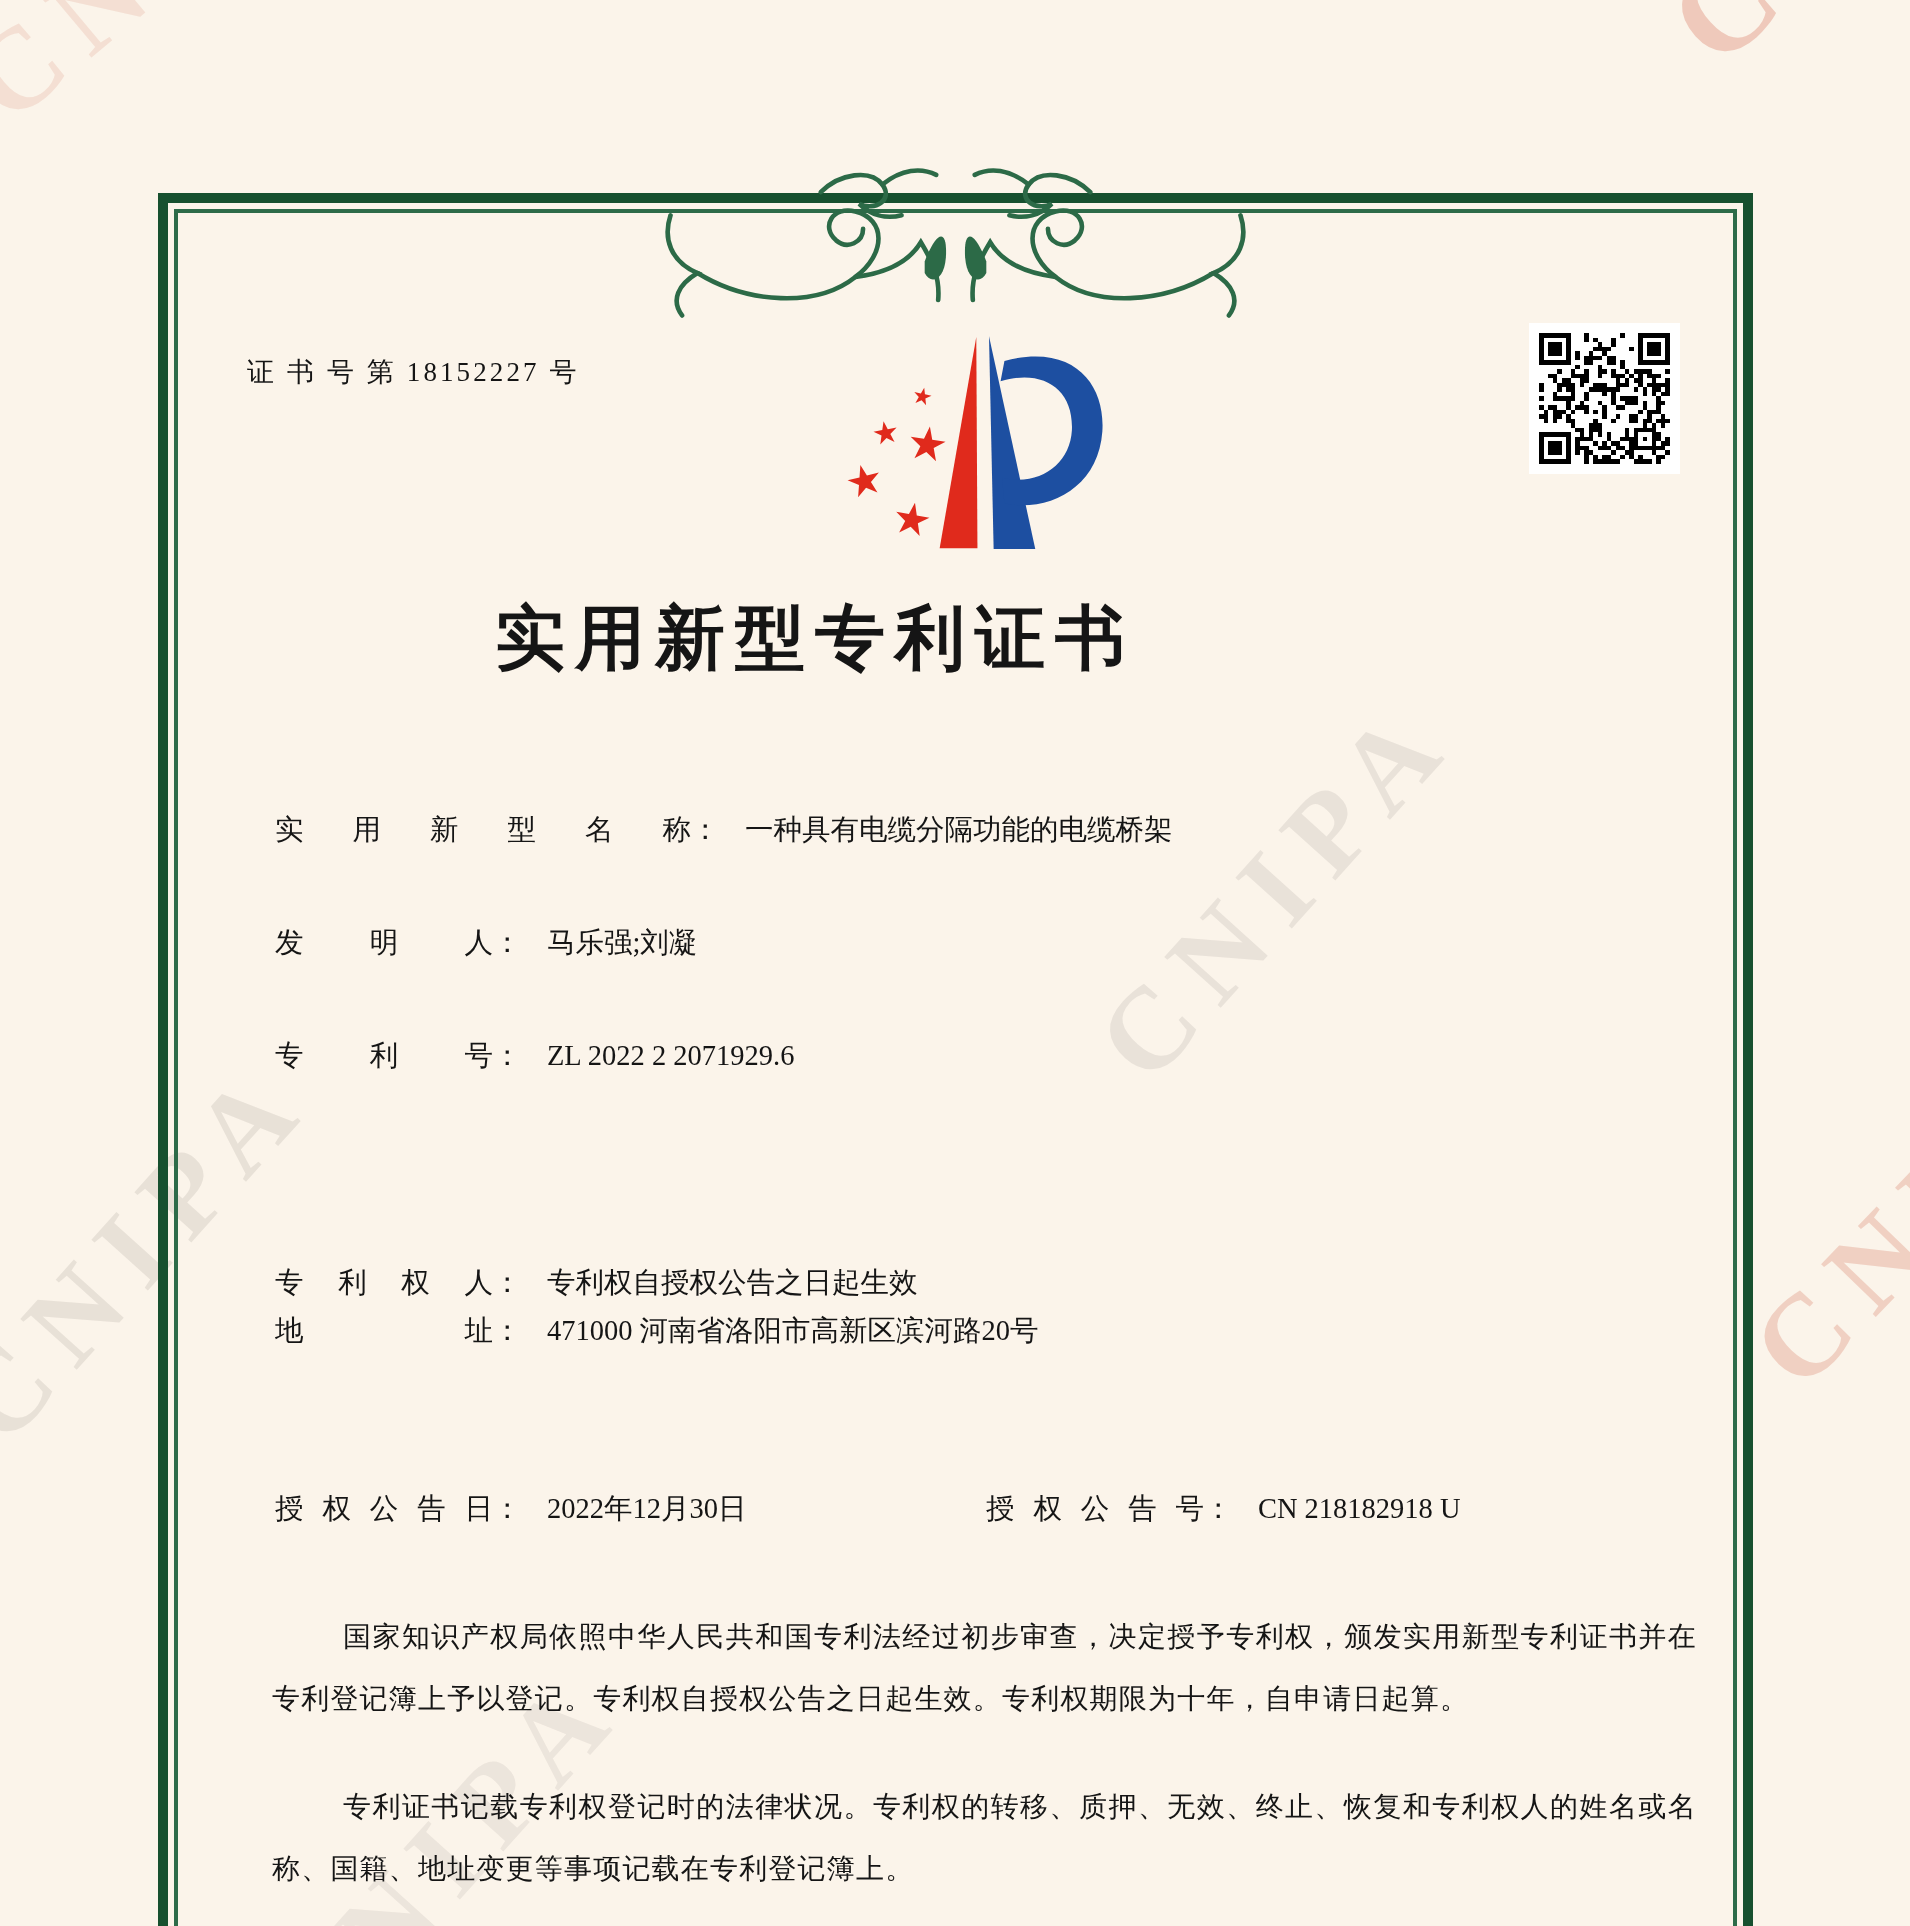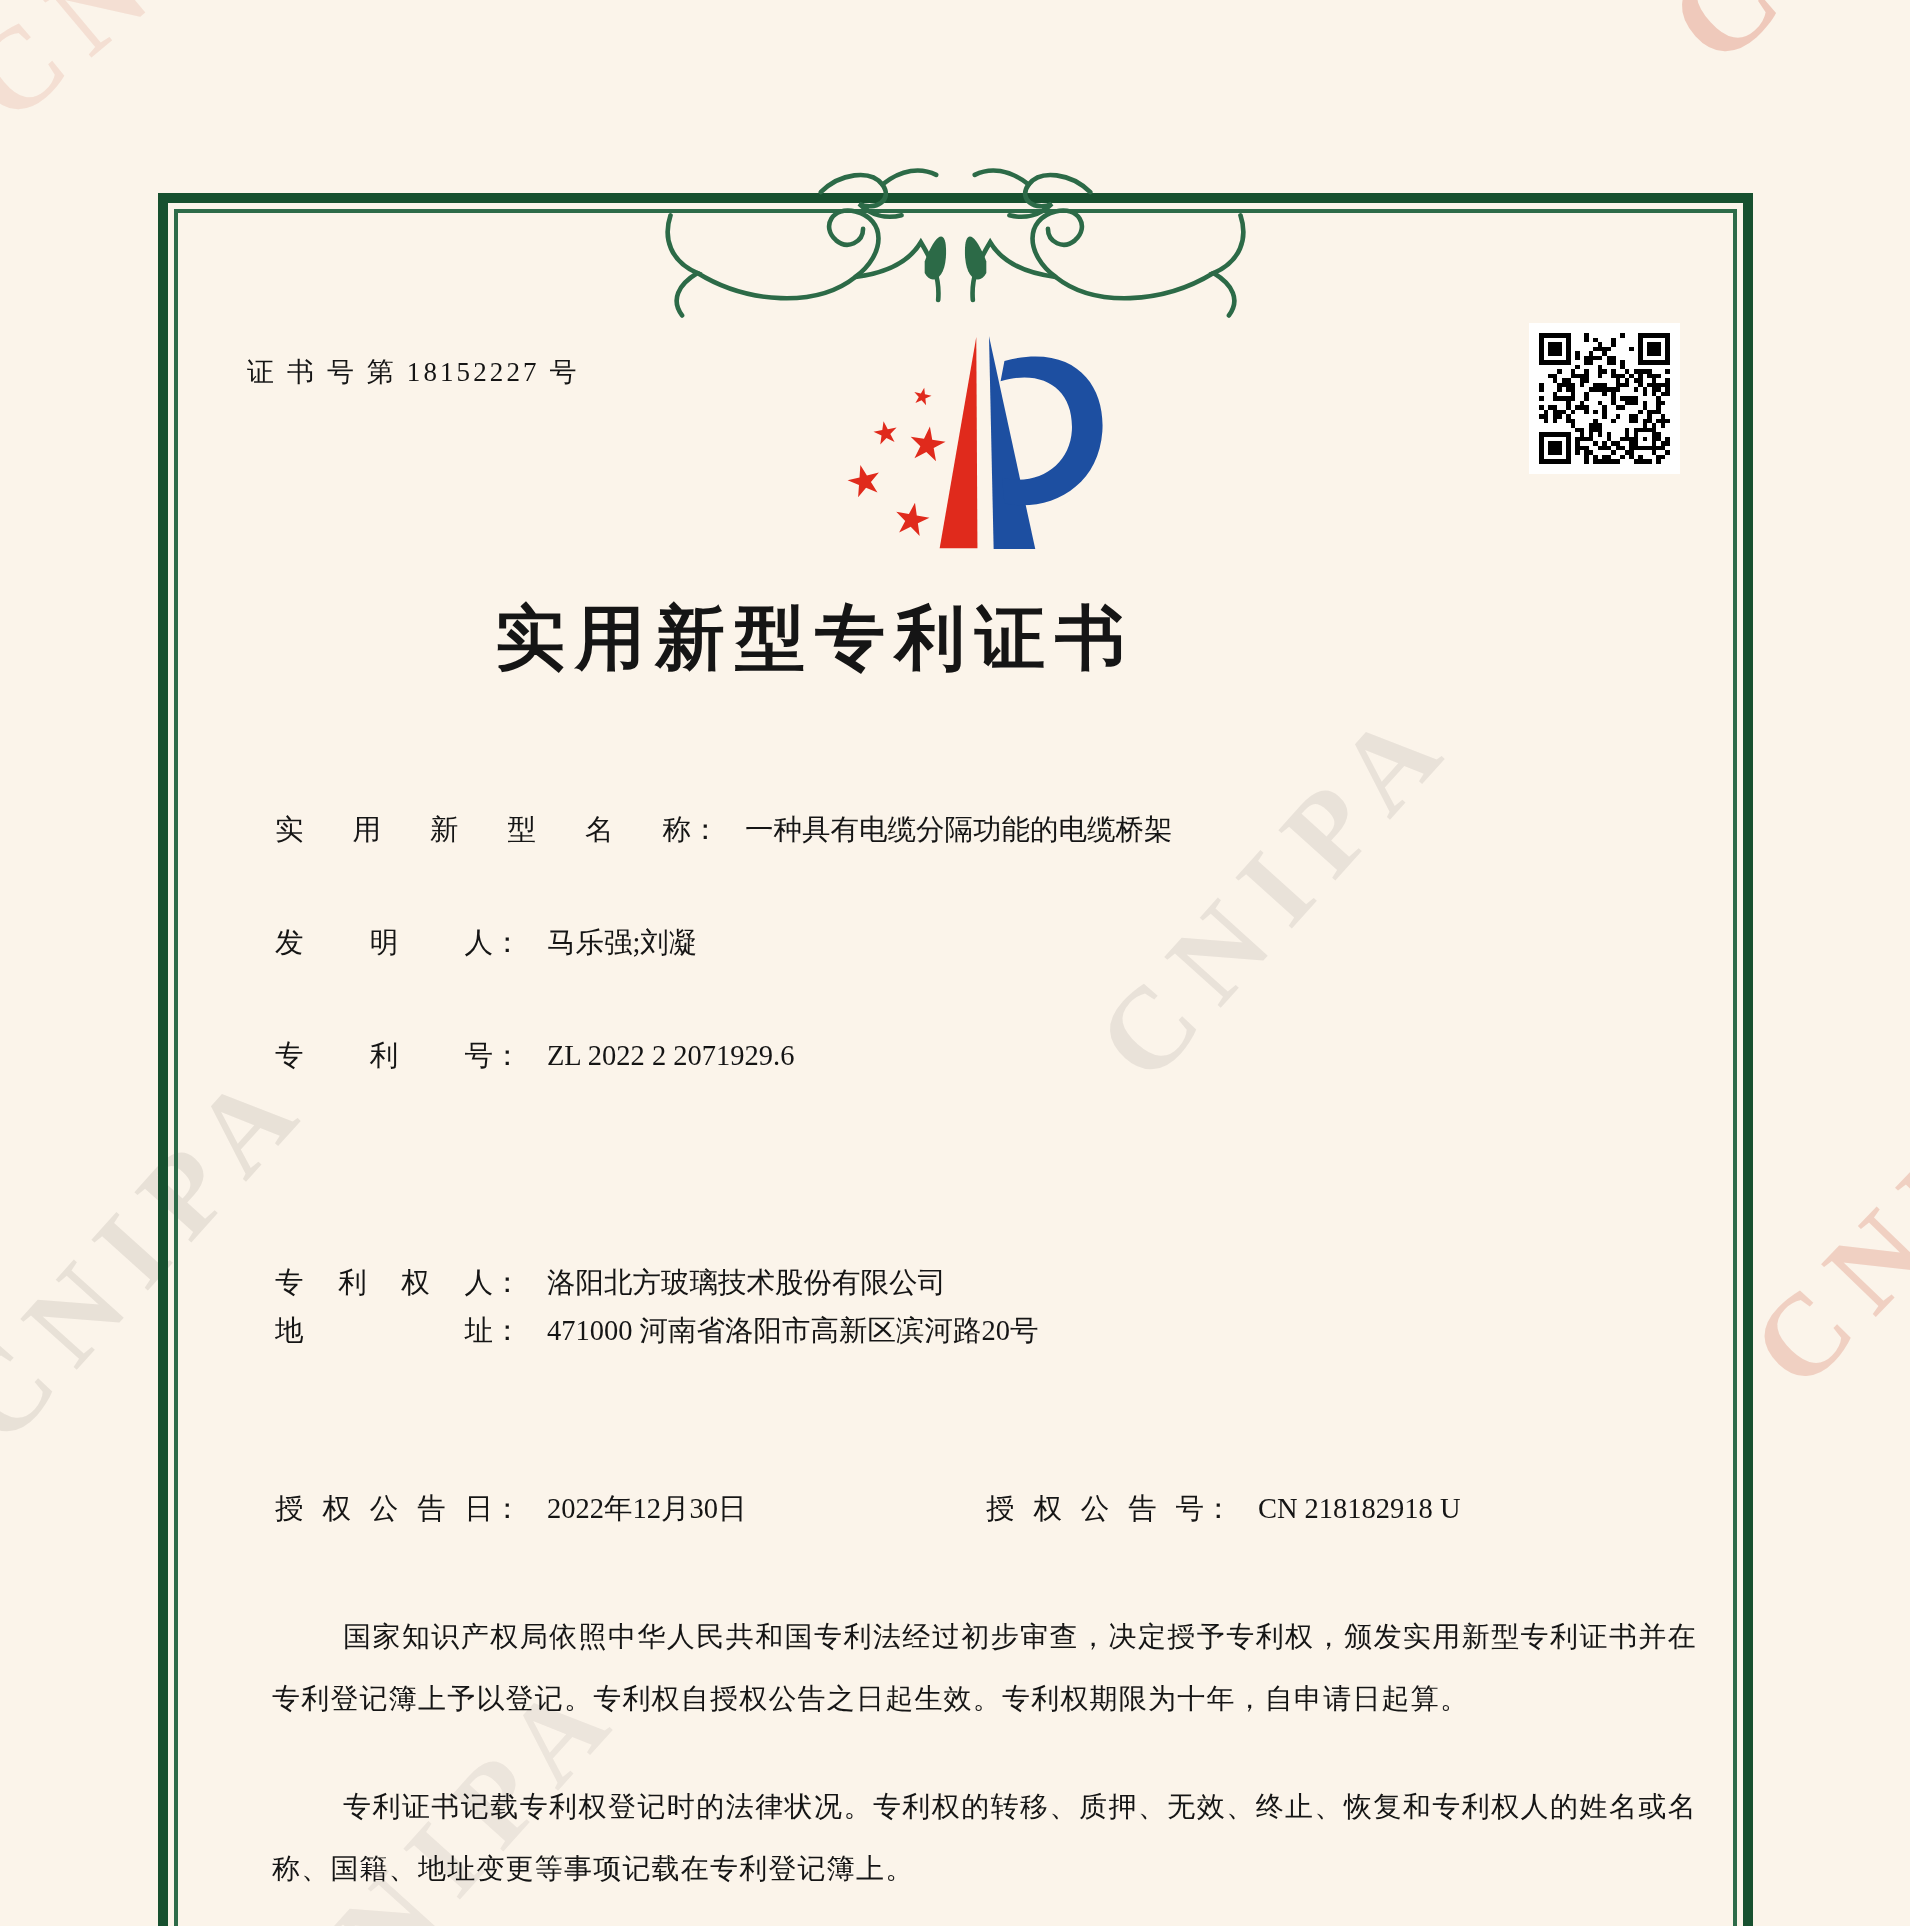--- a/index.html
+++ b/index.html
@@ -390,21 +390,21 @@
   <div class="row r1">
     <span class="flabel w1">实用新型名称</span><span class="colon">：</span><span class="fvalue">一种具有电缆分隔功能的电缆桥架</span>
   </div>
   <div class="row r2">
     <span class="flabel">发明人</span><span class="colon">：</span><span class="fvalue">马乐强;刘凝</span>
   </div>
   <div class="row r3">
     <span class="flabel">专利号</span><span class="colon">：</span><span class="fvalue">ZL 2022 2 2071929.6</span>
   </div>
   <div class="row r5">
-    <span class="flabel">专利权人</span><span class="colon">：</span><span class="fvalue">洛阳北方玻璃技术股份有限公司</span>
+    <span class="flabel">专利权人</span><span class="colon">：</span><span class="fvalue">专利权自授权公告之日起生效</span>
   </div>
   <div class="row r6">
     <span class="flabel">地址</span><span class="colon">：</span><span class="fvalue">471000 河南省洛阳市高新区滨河路20号</span>
   </div>
   <div class="row r7">
     <span class="flabel">授权公告日</span><span class="colon">：</span><span class="fvalue">2022年12月30日</span>
     <span class="grant2">
       <span class="flabel">授权公告号</span><span class="colon">：</span><span class="fvalue">CN 218182918 U</span>
     </span>
   </div>

